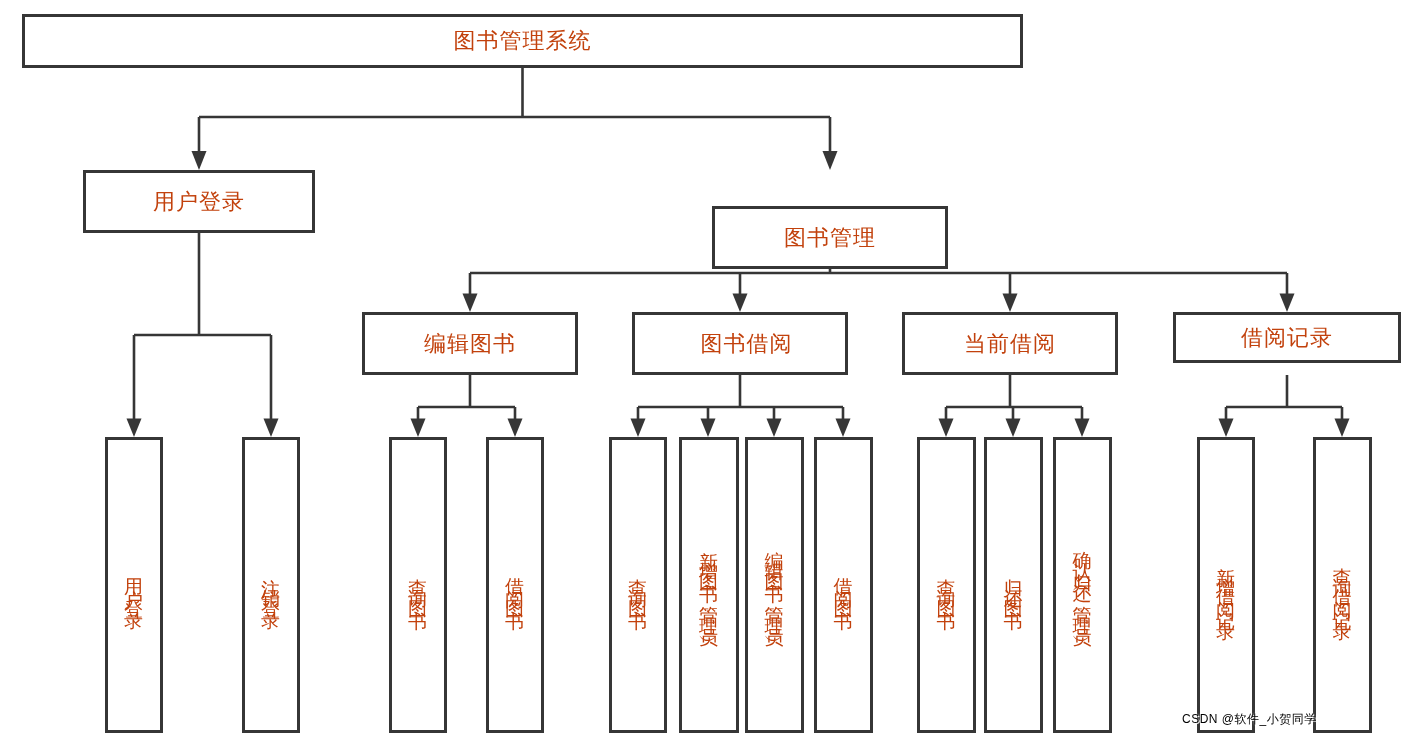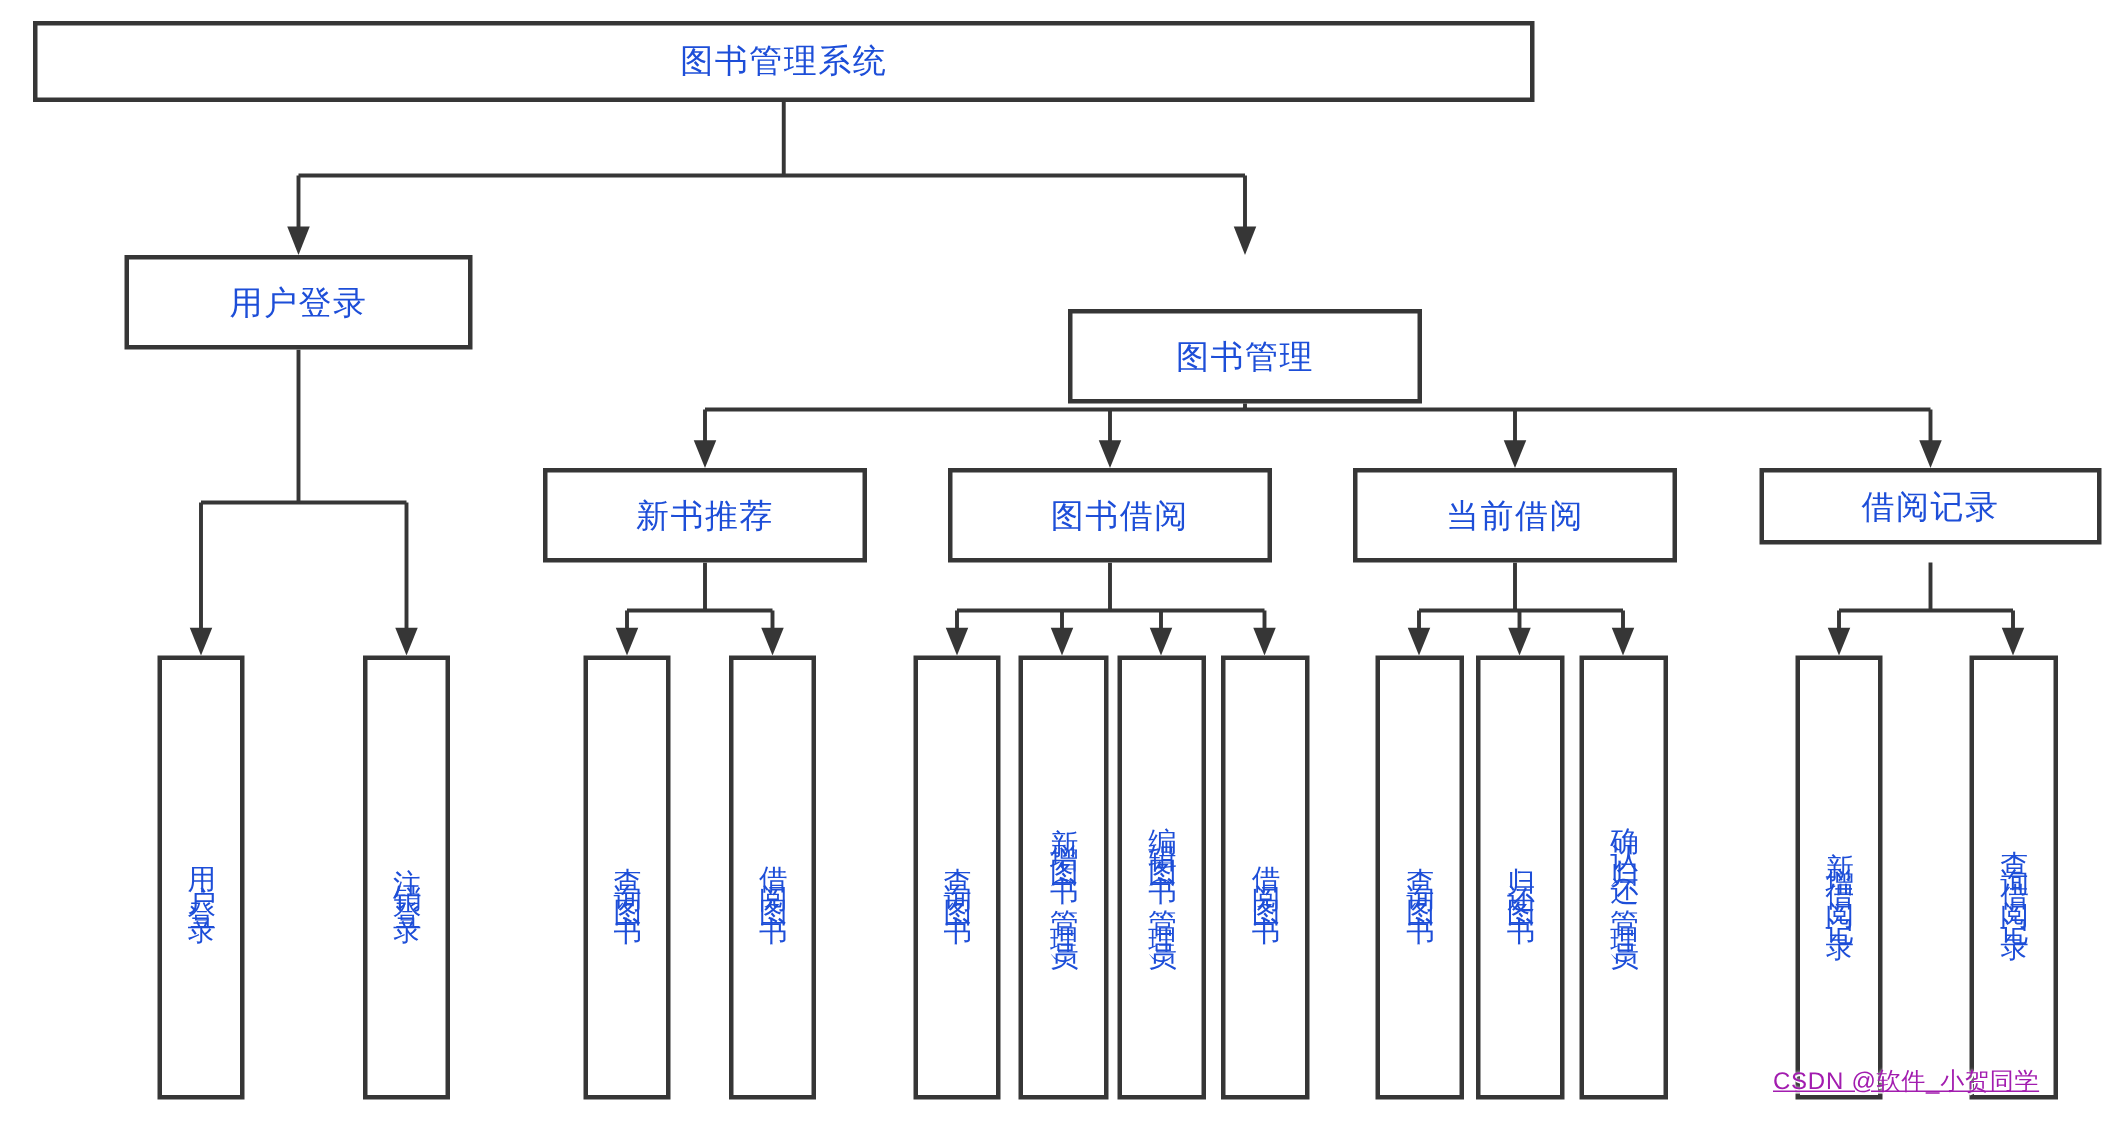--- a/index.html
+++ b/index.html
@@ -3,34 +3,33 @@
 <meta charset="utf-8">
 <style>
   html,body { margin:0; padding:0; background:#ffffff; }
   body { font-family:"Liberation Sans","DejaVu Sans",sans-serif; }
   #stage {
     position:relative; width:1405px; height:747px; background:#ffffff; overflow:hidden;
   }
   #connectors { position:absolute; left:0; top:0; width:1405px; height:747px; z-index:1; }
   .box {
     position:absolute; box-sizing:border-box; background:#ffffff;
-    border:3px solid #363636; color:#1d4ed8; z-index:2;
+    border:3px solid #363636; color:#c2410c; z-index:2;
     display:flex; align-items:center; justify-content:center; text-align:center;
   }
   .root-box { border-width:3px; }
   .h-label { font-size:22px; letter-spacing:1px; white-space:nowrap; }
   .v-box .v-label {
     writing-mode:vertical-rl; text-orientation:mixed;
     font-size:19px; line-height:1; letter-spacing:11px; white-space:nowrap;
   }
   .watermark {
     position:absolute; left:1182px; top:711px; z-index:5;
-    font-size:16px; color:#a21caf; letter-spacing:0.5px; white-space:nowrap;
+    font-size:12px; color:#000000; letter-spacing:0.5px; white-space:nowrap;
     text-shadow:0 0 2px #ffffff, 1px 1px 0 #ffffff;
-    text-decoration:underline;
   }
 </style>
 </head>
 <body>
 
 <div id="stage">
 
   <svg id="connectors" viewBox="0 0 1405 747" xmlns="http://www.w3.org/2000/svg">
     <g stroke="#363636" stroke-width="2.6" fill="none">
 
@@ -79,21 +78,21 @@
   </div>
 
   <div class="box" style="left:83px;top:170px;width:232px;height:63px;">
     <span class="h-label">用户登录</span>
   </div>
   <div class="box" style="left:712px;top:170px;width:236px;height:63px;margin-top:36px;">
     <span class="h-label">图书管理</span>
   </div>
 
   <div class="box" style="left:362px;top:312px;width:216px;height:63px;">
-    <span class="h-label">新书推荐</span>
+    <span class="h-label">编辑图书</span>
   </div>
   <div class="box" style="left:632px;top:312px;width:216px;height:63px;padding-left:13px;">
     <span class="h-label">图书借阅</span>
   </div>
   <div class="box" style="left:902px;top:312px;width:216px;height:63px;justify-content:center;">
     <span class="h-label">当前借阅</span>
   </div>
   <div class="box" style="left:1173px;top:312px;width:228px;height:51px;">
     <span class="h-label">借阅记录</span>
   </div>

